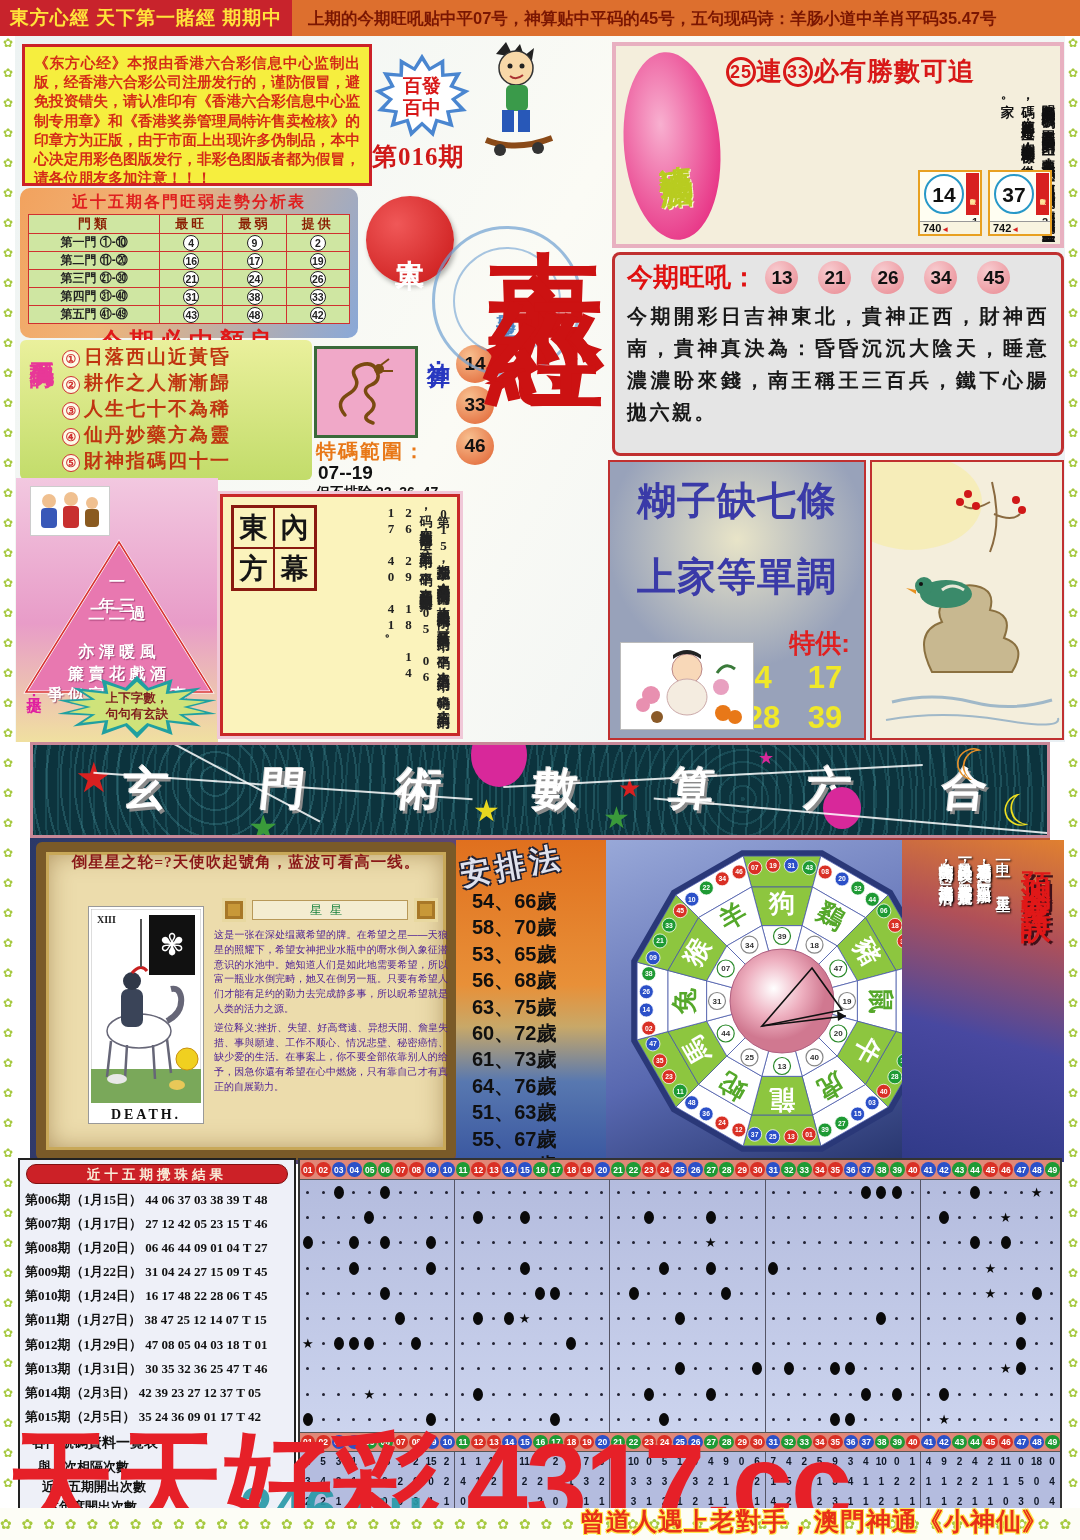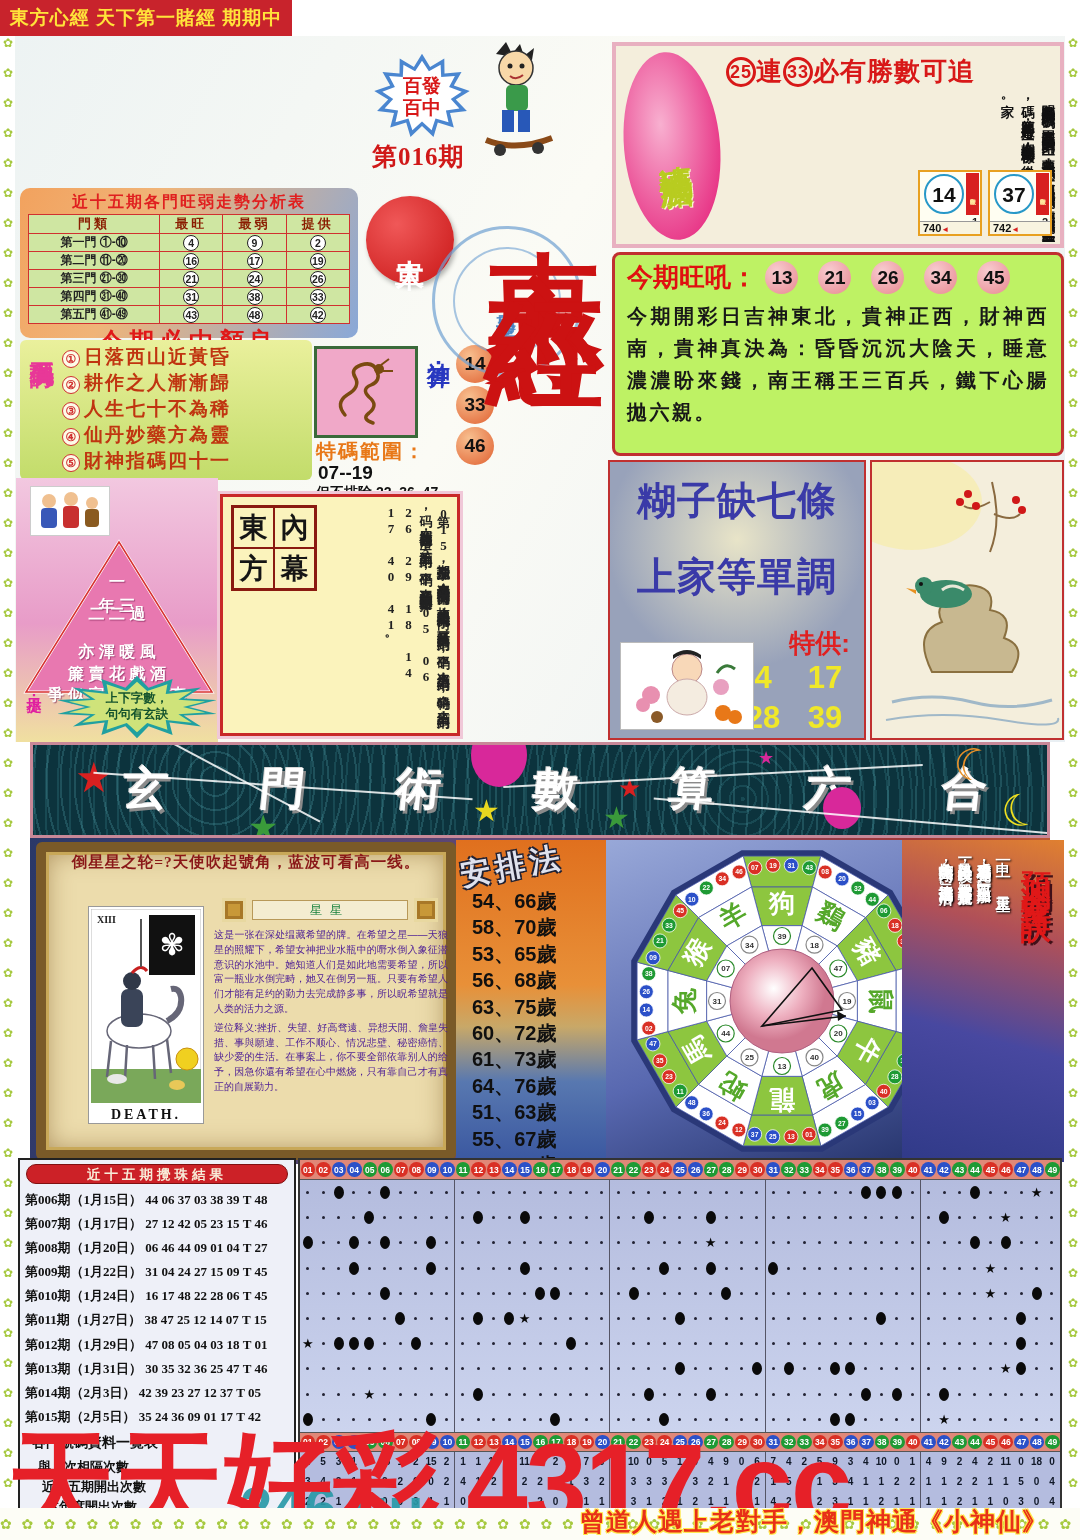--- a/index.html
+++ b/index.html
@@ -87,21 +87,21 @@
     background:linear-gradient(180deg,#f2c8e0,#e89cc8 55%,#f0e0a0);}
   .people{left:30px;top:486px;width:80px;height:50px;background:#fff;border:1px solid #ccc;}
   .tri-wrap{left:18px;top:534px;width:198px;height:164px;}
   .tri-rows{left:18px;top:534px;width:198px;height:164px;}
   .tri-row{position:absolute;width:100%;text-align:center;color:#fff;font-weight:900;
     font-size:16px;text-shadow:1px 1px 1px rgba(120,30,80,.6);white-space:nowrap;}
   .hint-label{left:24px;top:686px;writing-mode:vertical-rl;text-orientation:upright;color:#e020a0;
     font-weight:900;font-size:15px;}
   .hint-star{left:58px;top:674px;width:158px;height:66px;}
   .hint-text{left:58px;top:674px;width:158px;height:66px;display:flex;flex-direction:column;
-    align-items:center;justify-content:center;color:#14532d;font-weight:900;font-size:12.5px;line-height:1.25;}
+    align-items:center;justify-content:center;color:#7f1d1d;font-weight:900;font-size:12.5px;line-height:1.25;}
 
   
   .neimu{left:220px;top:494px;width:240px;height:242px;background:#fbf3bc;border:3px solid #c82828;
     outline:3px solid #f0c8d8;}
   .nm-grid{position:absolute;left:8px;top:8px;width:86px;height:86px;border:2.5px solid #8a1a10;
     display:grid;grid-template-columns:1fr 1fr;grid-template-rows:1fr 1fr;background:#fbf3bc;z-index:2;}
   .nm-grid span{border:1px solid #8a1a10;display:flex;align-items:center;justify-content:center;
     font-size:28px;font-weight:900;font-family:"Liberation Serif",serif;color:#151515;}
   .nm-body{position:absolute;right:5px;top:8px;width:226px;height:224px;writing-mode:vertical-rl;
     text-orientation:upright;font-family:"Liberation Serif",serif;font-weight:bold;color:#222;
@@ -126,21 +126,21 @@
   .lm-box .big{width:40px;height:40px;border:2.5px solid #2898c8;border-radius:50%;margin:2px 0 0 4px;
     text-align:center;line-height:37px;font-size:21px;font-weight:900;color:#111;background:#fff;}
   .lm-box .tag{position:absolute;right:1px;top:1px;width:13px;height:42px;background:#d82020;color:#ffe9a0;
     writing-mode:vertical-rl;text-orientation:upright;font-size:6px;line-height:13px;text-align:center;overflow:hidden;}
   .lm-box .tagn{position:absolute;right:2px;top:44px;color:#202020;font-weight:900;font-size:11px;}
   .lm-box .code{position:absolute;left:0;bottom:0;width:100%;border-top:1px solid #999;
     font-size:11px;font-weight:bold;color:#111;padding-left:3px;background:#f8f4e0;}
   .lm-box .code i{color:#d82020;font-style:normal;font-size:8px;}
 
   
-  .wanghou{left:612px;top:252px;width:452px;height:204px;background:#bef264;border:3px solid #c03030;
+  .wanghou{left:612px;top:252px;width:452px;height:204px;background:#e5e5e5;border:3px solid #c03030;
     border-radius:8px;padding:5px 12px;}
   .wh-title{color:#e01010;font-weight:900;font-size:26px;display:inline-block;vertical-align:middle;}
   .wh-balls{display:inline-flex;gap:20px;vertical-align:middle;margin-left:4px;}
   .ball-pink{width:33px;height:33px;border-radius:50%;background:radial-gradient(circle at 35% 30%,#f8ccd0,#e88890);
     color:#111;font-weight:900;font-size:19px;display:flex;align-items:center;justify-content:center;}
   .wh-body{margin-top:5px;font-family:"Liberation Serif",serif;font-weight:bold;color:#181818;
     font-size:20px;line-height:1.6;letter-spacing:2.5px;text-align:justify;}
 
   
   .huzi{left:608px;top:460px;width:258px;height:280px;border:2.5px solid #c03030;
@@ -240,26 +240,28 @@
   .watermark2{left:240px;top:1474px;z-index:25;color:#2a9aa8;font-weight:900;font-size:58px;opacity:.92;}
   .footer-text{left:580px;bottom:2px;z-index:40;color:#e83018;font-weight:900;font-size:25px;letter-spacing:1px;
     text-shadow:1px 1px 0 #ffe84c,-1px -1px 0 #ffe84c,1px -1px 0 #ffe84c,-1px 1px 0 #ffe84c;}
 </style>
 </head>
 <body>
 
 <div id="page">
 
   <div class="abs top-left">東方心經 天下第一賭經 期期中特碼</div>
+  <div class="abs top-right">上期的今期旺吼贴中平07号，神算贴中平码的45号，五句现码诗：羊肠小道中羊肖平码35.47号</div>
 
   <div class="abs upper-bg"></div>
 
   <div class="abs flower-v flower-fill" style="left:0">✿ ✿ ✿ ✿ ✿ ✿ ✿ ✿ ✿ ✿ ✿ ✿ ✿ ✿ ✿ ✿ ✿ ✿ ✿ ✿ ✿ ✿ ✿ ✿ ✿ ✿ ✿ ✿ ✿ ✿ ✿ ✿ ✿ ✿ ✿ ✿ ✿ ✿ ✿ ✿ ✿ ✿ ✿ ✿ ✿ ✿ ✿ ✿ ✿ ✿ ✿ ✿ ✿ ✿ ✿ ✿ ✿ ✿ ✿ ✿ ✿ ✿ ✿ ✿ ✿ ✿ ✿ ✿ ✿ ✿ ✿ ✿ ✿ ✿ ✿ ✿ ✿ ✿ ✿ ✿ ✿ ✿ ✿ ✿ ✿ ✿ ✿ ✿ ✿ ✿ ✿ ✿ ✿ ✿ ✿ ✿ ✿ ✿ ✿ ✿ ✿ ✿ ✿ ✿ ✿ ✿ ✿ ✿ ✿ ✿ ✿ ✿ ✿ ✿ ✿ ✿ ✿ ✿ ✿ ✿ </div>
   <div class="abs flower-v flower-fill" style="right:0">✿ ✿ ✿ ✿ ✿ ✿ ✿ ✿ ✿ ✿ ✿ ✿ ✿ ✿ ✿ ✿ ✿ ✿ ✿ ✿ ✿ ✿ ✿ ✿ ✿ ✿ ✿ ✿ ✿ ✿ ✿ ✿ ✿ ✿ ✿ ✿ ✿ ✿ ✿ ✿ ✿ ✿ ✿ ✿ ✿ ✿ ✿ ✿ ✿ ✿ ✿ ✿ ✿ ✿ ✿ ✿ ✿ ✿ ✿ ✿ ✿ ✿ ✿ ✿ ✿ ✿ ✿ ✿ ✿ ✿ ✿ ✿ ✿ ✿ ✿ ✿ ✿ ✿ ✿ ✿ ✿ ✿ ✿ ✿ ✿ ✿ ✿ ✿ ✿ ✿ ✿ ✿ ✿ ✿ ✿ ✿ ✿ ✿ ✿ ✿ ✿ ✿ ✿ ✿ ✿ ✿ ✿ ✿ ✿ ✿ ✿ ✿ ✿ ✿ ✿ ✿ ✿ ✿ ✿ ✿ </div>
 
+  <div class="abs notice">《东方心经》本报由香港六合彩信息中心监制出版，经香港六合彩公司注册发行的，谨防假冒，避免投资错失，请认准印有《香港六合彩信息中心监制专用章》和《香港奖券管理局特许售卖检核》的印章方为正版，由于市面上出现许多伪制品，本中心决定用彩色图版发行，非彩色图版者都为假冒，请各位朋友多加注意！！！</div>
 
   <div class="abs badge-baifa" id="badge-baifa"><svg width="100" height="88" viewBox="0 0 100 88">
    <polygon points="50.0,1.8 58.1,14.9 72.3,6.6 72.5,21.6 89.5,20.0 81.8,33.4 97.7,38.9 83.8,47.6 94.9,59.0 78.0,61.0 81.8,75.6 65.8,70.5 61.5,85.0 50.0,73.9 38.5,85.0 34.2,70.5 18.2,75.6 22.0,61.0 5.1,59.0 16.2,47.6 2.3,38.9 18.2,33.4 10.5,20.0 27.5,21.6 27.7,6.6 41.9,14.9" fill="#4a86d0"></polygon>
    <polygon points="50.0,8.8 56.9,19.2 68.6,12.8 69.2,24.9 82.9,24.0 77.1,35.0 89.7,39.8 78.8,47.1 87.4,56.5 73.9,58.5 76.5,70.3 63.5,66.6 59.6,78.2 50.0,69.5 40.4,78.2 36.5,66.6 23.5,70.3 26.1,58.5 12.6,56.5 21.2,47.1 10.3,39.8 22.9,35.0 17.1,24.0 30.8,24.9 31.4,12.8 43.1,19.2" fill="#fff"></polygon>
    <text x="50" y="40" text-anchor="middle" font-size="19" font-weight="bold" fill="#d81818">百發</text>
    <text x="50" y="62" text-anchor="middle" font-size="19" font-weight="bold" fill="#d81818">百中</text>
       </svg></div>
   <div class="abs skater">
     <svg width="108" height="122" viewBox="0 0 108 122">
       <path d="M30,14 L40,2 L46,14 L54,4 L58,16 L68,8 L66,20 Z" fill="#222"></path>

